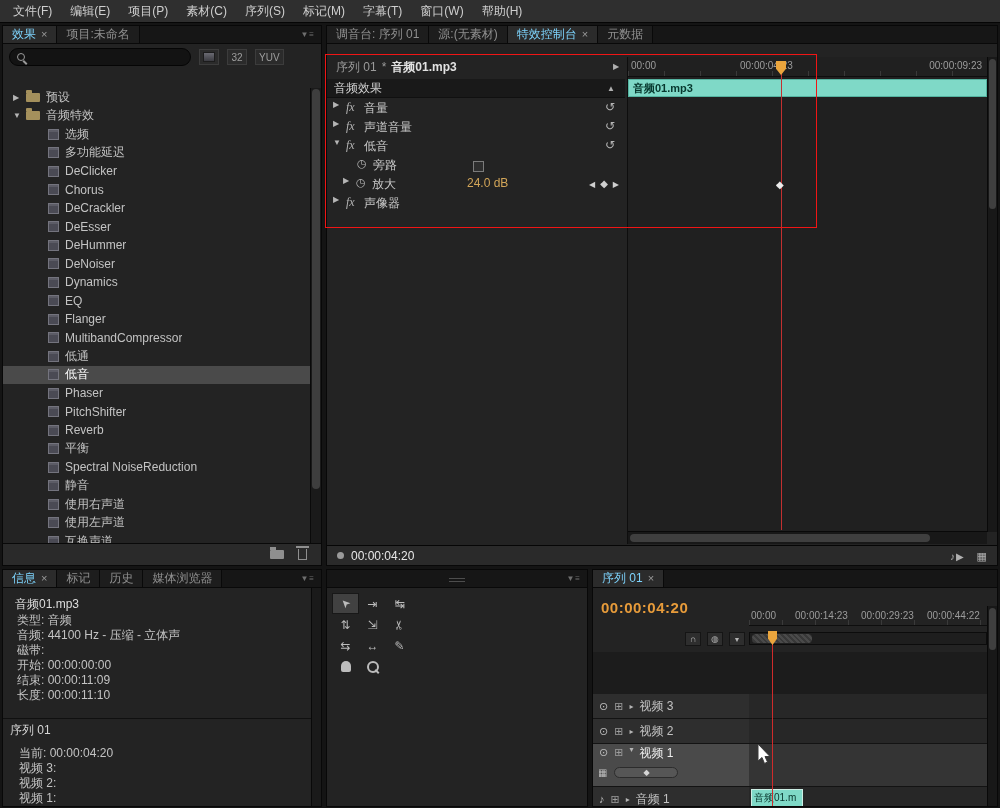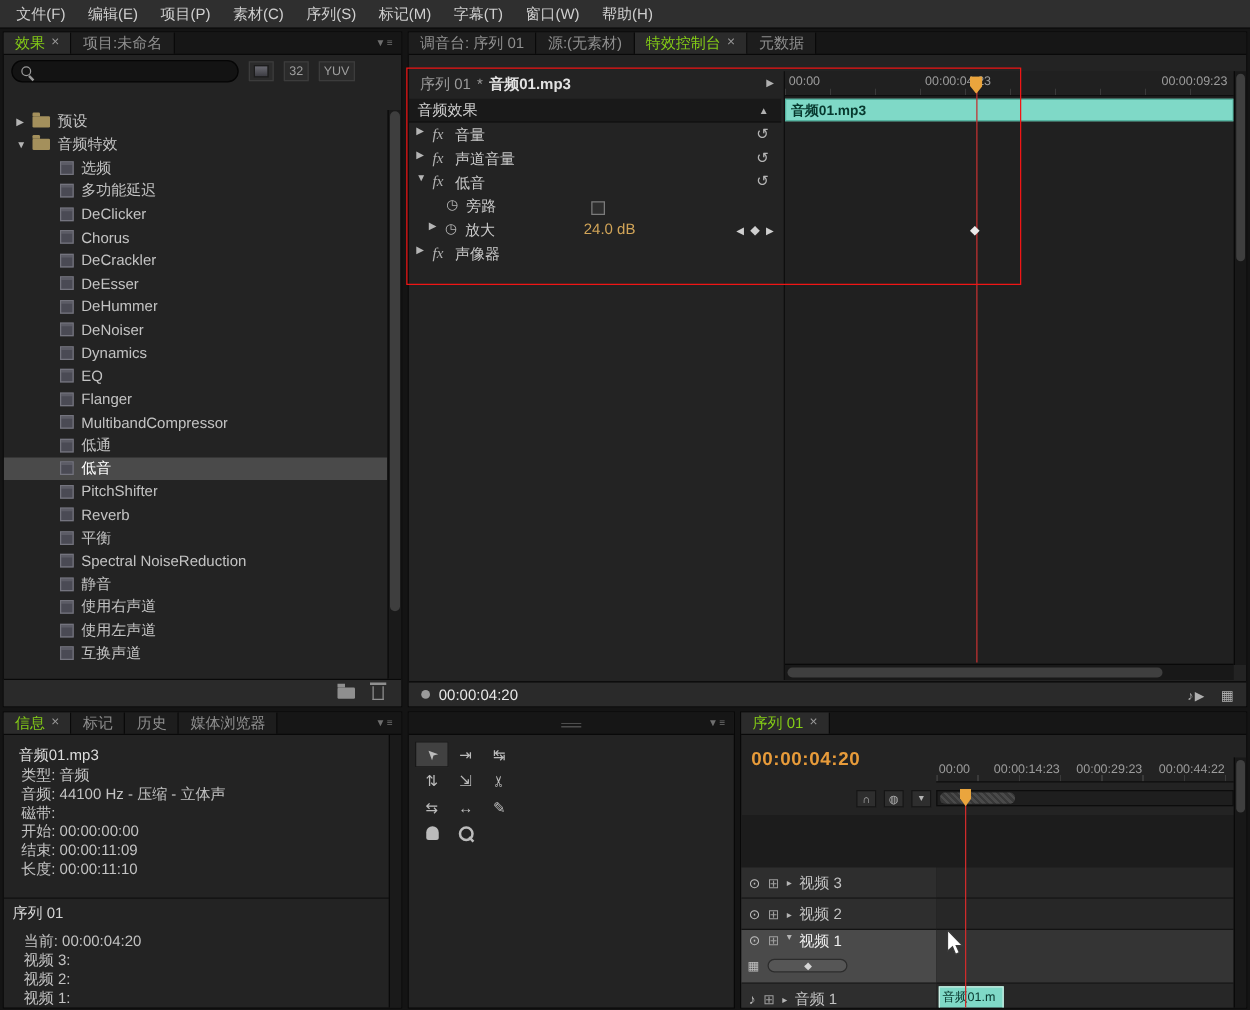--- a/index.html
+++ b/index.html
@@ -8,21 +8,21 @@
   #app{position:relative;width:1000px;height:808px;background:#141414;color:#c3c3c3;font-size:12px;overflow:hidden}
 
   
   .menubar{position:absolute;left:0;top:0;width:100%;height:23px;background:#2f2f2f;border-bottom:1px solid #050505;display:flex;align-items:center;padding-left:4px}
   .menu-item{padding:3px 9px;color:#cfcfcf;white-space:nowrap}
 
   
   .panel{position:absolute;background:#232323;border:1px solid #080808}
   .tabbar{height:18px;background:#161616;display:flex;align-items:stretch;border-bottom:1px solid #090909;position:relative}
   .tab{display:flex;align-items:center;gap:5px;padding:0 9px;background:#1d1d1d;color:#8f8f8f;border-right:1px solid #090909;white-space:nowrap;font-size:12px}
-  .tab.active{background:#2b2b2b;color:#84cc16}
+  .tab.active{background:#2b2b2b;color:#7dd3fc}
   .tab-x{font-size:11px;color:#9a9a9a;line-height:1}
   .tab-x::before{content:"×"}
   .panel-menu{margin-left:auto;align-self:center;padding:0 6px;color:#6f6f6f;font-size:8px;letter-spacing:1px}
   .panel-menu::before{content:"▼≡"}
   .pbody{position:absolute;top:18px;left:0;right:0;bottom:0}
 
   
   #fx-panel{left:2px;top:25px;width:320px;height:541px}
   .search-row{display:flex;align-items:center;height:26px;padding:3px 6px;gap:8px}
   .search-box{flex:0 0 182px;height:18px;background:#131313;border:1px solid #050505;border-radius:9px;display:flex;align-items:center;padding:0 7px;gap:5px}
@@ -310,20 +310,25 @@
             <span class="effect-glyph"></span>
             <span class="tree-label">低通</span>
           </div>
 
           <div class="tree-row leaf selected">
 
             <span class="effect-glyph"></span>
             <span class="tree-label">低音</span>
           </div>
 
+          <div class="tree-row leaf">
+
+            <span class="effect-glyph"></span>
+            <span class="tree-label">Phaser</span>
+          </div>
 
           <div class="tree-row leaf">
 
             <span class="effect-glyph"></span>
             <span class="tree-label">PitchShifter</span>
           </div>
 
           <div class="tree-row leaf">
 
             <span class="effect-glyph"></span>

